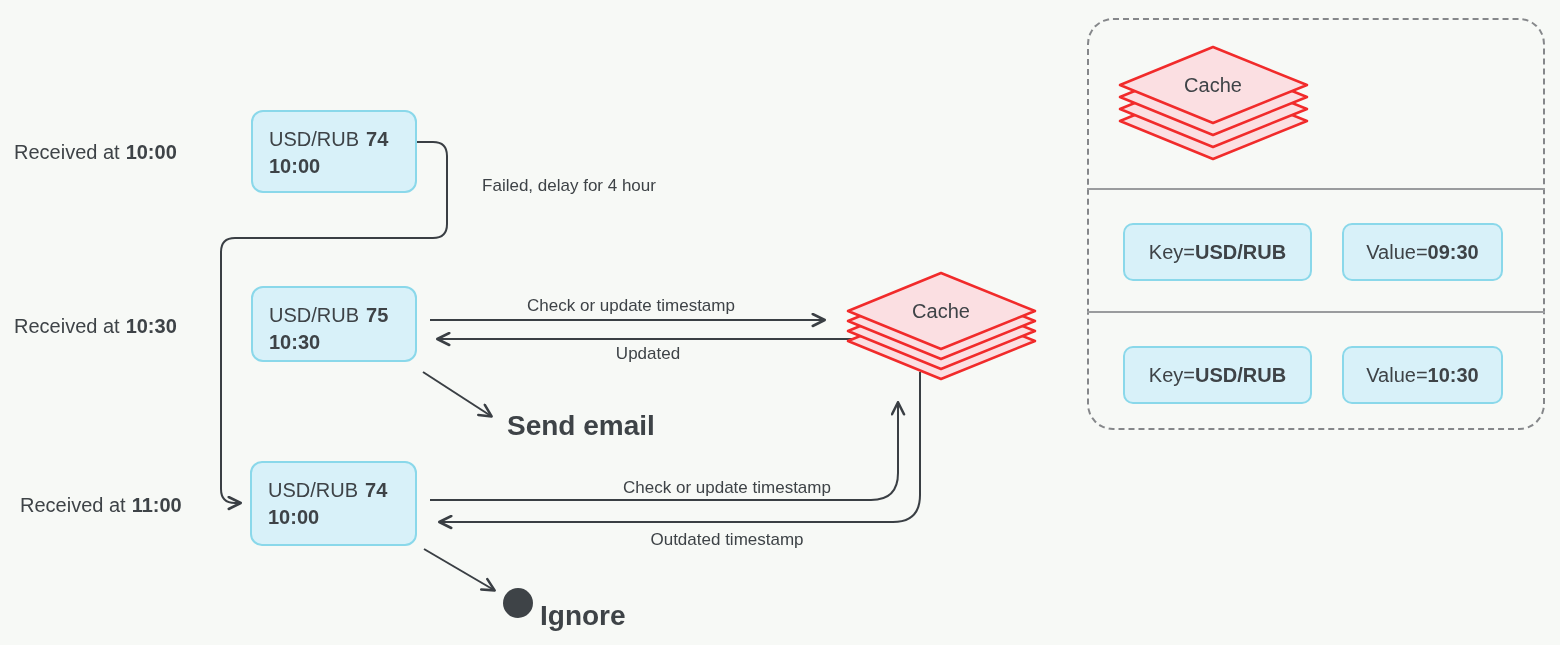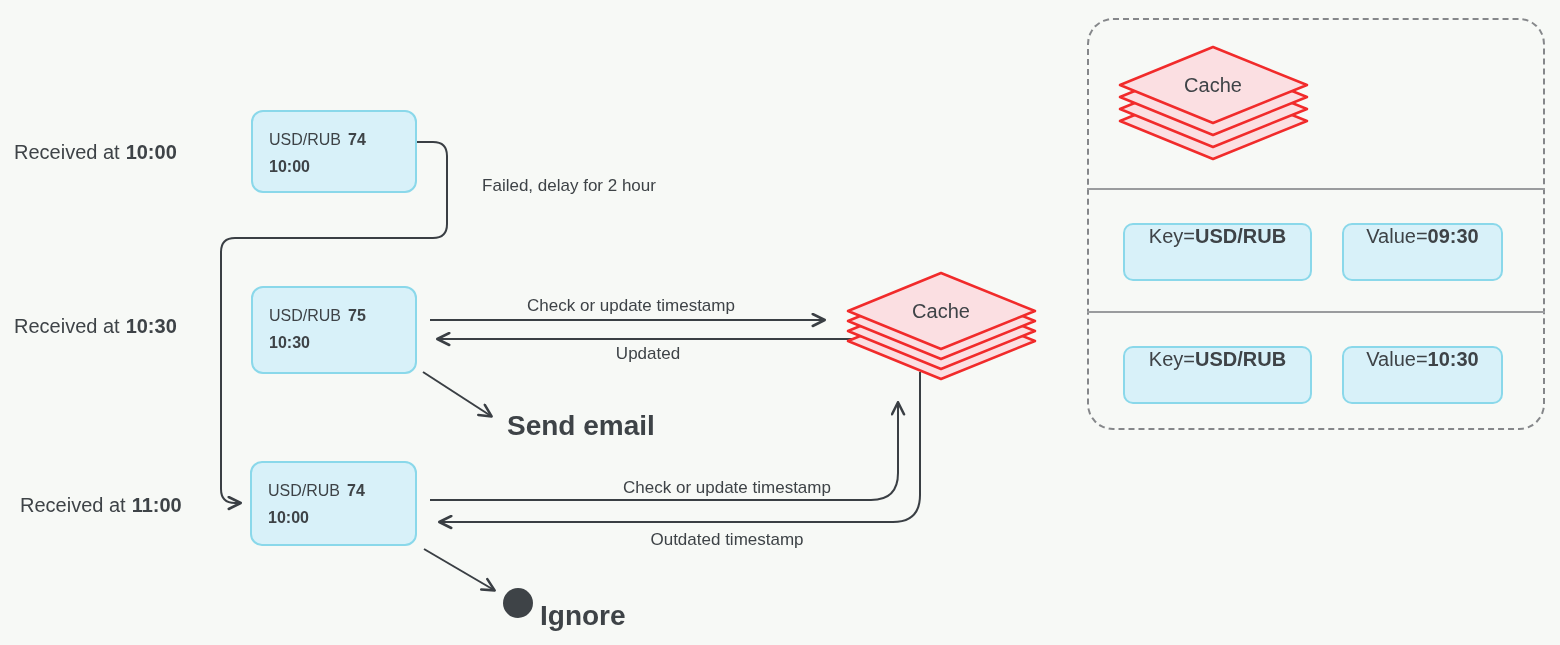--- a/index.html
+++ b/index.html
@@ -7,21 +7,21 @@
     position:relative; width:1560px; height:645px;
     background:#f7f9f6; overflow:hidden;
     font-family:"Liberation Sans", sans-serif; color:#3e4347;
   }
   svg.wires{position:absolute; left:0; top:0; width:1560px; height:645px;}
   .rl{position:absolute; font-size:20px; white-space:nowrap; transform:translateY(-50%);}
   .rl b{margin-left:6px;}
   .msg{
     position:absolute; box-sizing:border-box;
     background:#d8f1f9; border:2px solid #8ad8ea; border-radius:12px;
-    font-size:16px; line-height:27px; padding:14px 12px 0 16px; white-space:nowrap;
+    font-size:20px; line-height:27px; padding:14px 12px 0 16px; white-space:nowrap;
   }
   .msg .rate{font-weight:bold; margin-left:7px;}
   .msg .tstamp{font-weight:bold;}
   .lbl{
     position:absolute; font-size:17px; color:#3e4347; white-space:nowrap;
     transform:translate(-50%,-50%);
   }
   .blbl{
     position:absolute; font-size:28px; font-weight:bold; white-space:nowrap;
     transform:translateY(-50%);
@@ -31,21 +31,21 @@
     transform:translate(-50%,-50%); color:#3e4347;
   }
   .panel{
     position:absolute; left:1087px; top:18px; width:458px; height:412px;
     border:2px dashed #85878a; border-radius:26px; box-sizing:border-box;
   }
   .divider{position:absolute; height:2px; background:#9a9c9e; left:1087px; width:458px;}
   .kv{
     position:absolute; box-sizing:border-box;
     background:#d8f1f9; border:2px solid #8ad8ea; border-radius:10px;
-    font-size:20px; display:flex; align-items:flex-start; justify-content:center;
+    font-size:20px; display:flex; align-items:center; justify-content:center;
     white-space:nowrap;
   }
   .kv b{font-weight:bold;}
 </style>
 </head>
 <body>
 
 <div class="canvas">
 
   <svg class="wires" viewBox="0 0 1560 645">
@@ -93,30 +93,30 @@
     <span>Received at</span><b>10:30</b>
   </div>
   <div class="rl" style="left:20px; top:505px;">
     <span>Received at</span><b>11:00</b>
   </div>
 
   <div class="msg" style="left:251px; top:110px; width:166px; height:83px;">
     <div><span>USD/RUB</span><span class="rate">74</span></div>
     <div class="tstamp">10:00</div>
   </div>
-  <div class="msg" style="left:251px; top:286px; width:166px; height:88px;">
+  <div class="msg" style="left:251px; top:286px; width:166px; height:76px;">
     <div><span>USD/RUB</span><span class="rate">75</span></div>
     <div class="tstamp">10:30</div>
   </div>
   <div class="msg" style="left:250px; top:461px; width:167px; height:85px;">
     <div><span>USD/RUB</span><span class="rate">74</span></div>
     <div class="tstamp">10:00</div>
   </div>
 
-  <div class="lbl" style="left:569px; top:186px;">Failed, delay for 2 hour</div>
+  <div class="lbl" style="left:569px; top:186px;">Failed, delay for 4 hour</div>
   <div class="lbl" style="left:631px; top:306px;">Check or update timestamp</div>
   <div class="lbl" style="left:632px; top:354px;margin-left:16px;">Updated</div>
   <div class="lbl" style="left:727px; top:488px;">Check or update timestamp</div>
   <div class="lbl" style="left:727px; top:540px;">Outdated timestamp</div>
   <div class="blbl" style="left:507px; top:426px;">Send email</div>
   <div class="blbl" style="left:540px; top:604px;margin-top:12px;">Ignore</div>
 
   <div class="cache-label" style="left:941px; top:311px;">Cache</div>
 
   <div class="panel"></div>

